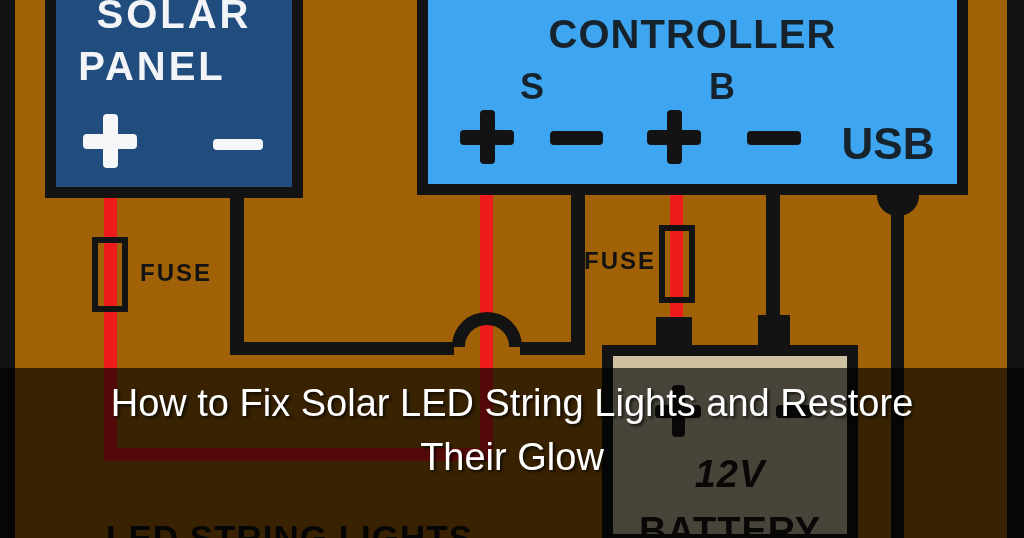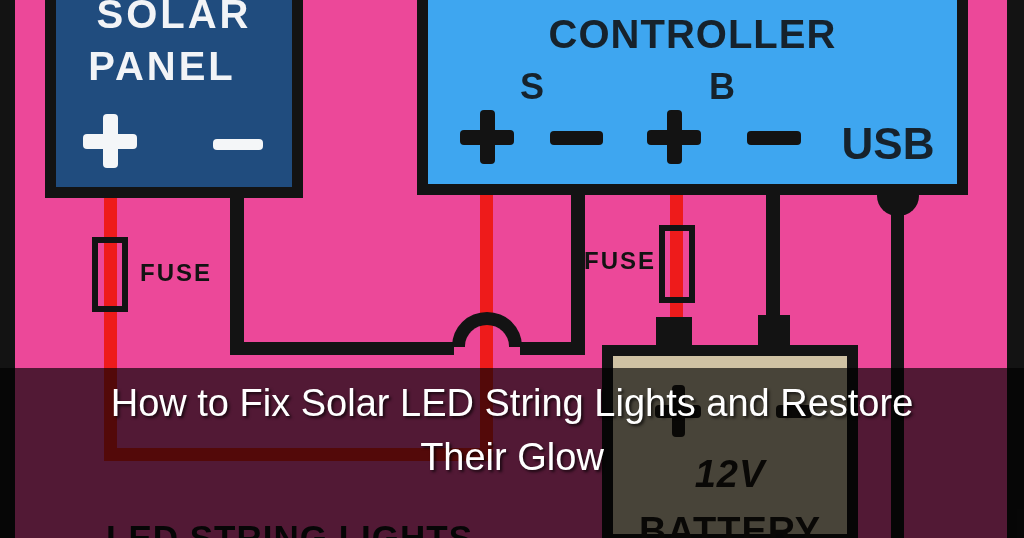--- a/index.html
+++ b/index.html
@@ -1,17 +1,17 @@
 <!DOCTYPE html>
 <html><head>
 <meta charset="utf-8">
 <style>
   html,body{margin:0;padding:0;background:#fff;}
   #stage{
-    position:relative;width:1024px;height:538px;overflow:hidden;background:#ec4899;
+    position:relative;width:1024px;height:538px;overflow:hidden;background:#a16207;
     font-family:"Liberation Sans",sans-serif;
   }
   #stage .abs{position:absolute;}
   .wire{position:absolute;}
   .box{position:absolute;box-sizing:border-box;border:11px solid #131313;}
   .dlabel{position:absolute;font-weight:bold;color:#16222c;}
   .center{text-align:center;}
   .plus-icon{position:absolute;}
   .plus-icon::before,.plus-icon::after{content:"";position:absolute;background:var(--c,#131313);border-radius:4px;}
   .plus-icon::before{left:0;right:0;top:50%;height:var(--t,14px);margin-top:calc(var(--t,14px) / -2);}
@@ -47,21 +47,21 @@
   <div class="wire" style="left:571px;top:188px;width:14px;height:167px;background:#131313;"></div>
 
   <div class="wire" style="left:670px;top:188px;width:13px;height:132px;background:#ee1b1b;"></div>
   <div class="wire" style="left:766px;top:188px;width:14px;height:130px;background:#131313;"></div>
 
   <div class="abs" style="left:877px;top:176px;width:42px;height:40px;border-radius:50%;background:#131313;"></div>
   <div class="wire" style="left:891px;top:200px;width:13px;height:338px;background:#131313;"></div>
 
   <div class="box" style="left:45px;top:-14px;width:258px;height:212px;background:#204c7e;"></div>
   <div class="dlabel center" style="left:45px;top:-6px;width:258px;font-size:40px;line-height:40px;letter-spacing:3px;color:#f2f4f7;">SOLAR</div>
-  <div class="dlabel center" style="left:47px;top:46px;width:230px;font-size:40px;line-height:40px;letter-spacing:3px;color:#f2f4f7;">PANEL</div>
+  <div class="dlabel center" style="left:37px;top:46px;width:230px;font-size:40px;line-height:40px;letter-spacing:3px;color:#f2f4f7;">PANEL</div>
   <div class="plus-icon" style="left:83px;top:114px;width:54px;height:54px;--c:#f4f6f8;--t:15px;"></div>
   <div class="minus-icon" style="left:213px;top:139px;width:50px;height:11px;--c:#f4f6f8;background:#f4f6f8;"></div>
 
   <div class="box" style="left:417px;top:-14px;width:551px;height:209px;background:#3ea6f0;"></div>
   <div class="dlabel center" style="left:417px;top:14px;width:551px;font-size:40px;line-height:40px;letter-spacing:1px;">CONTROLLER</div>
   <div class="dlabel center" style="left:507px;top:69px;width:50px;font-size:36px;line-height:36px;">S</div>
   <div class="dlabel center" style="left:697px;top:69px;width:50px;font-size:36px;line-height:36px;">B</div>
   <div class="plus-icon" style="left:460px;top:110px;width:54px;height:54px;--t:15px;"></div>
   <div class="minus-icon" style="left:550px;top:131px;width:53px;height:14px;"></div>
   <div class="plus-icon" style="left:647px;top:110px;width:54px;height:54px;--t:15px;"></div>

